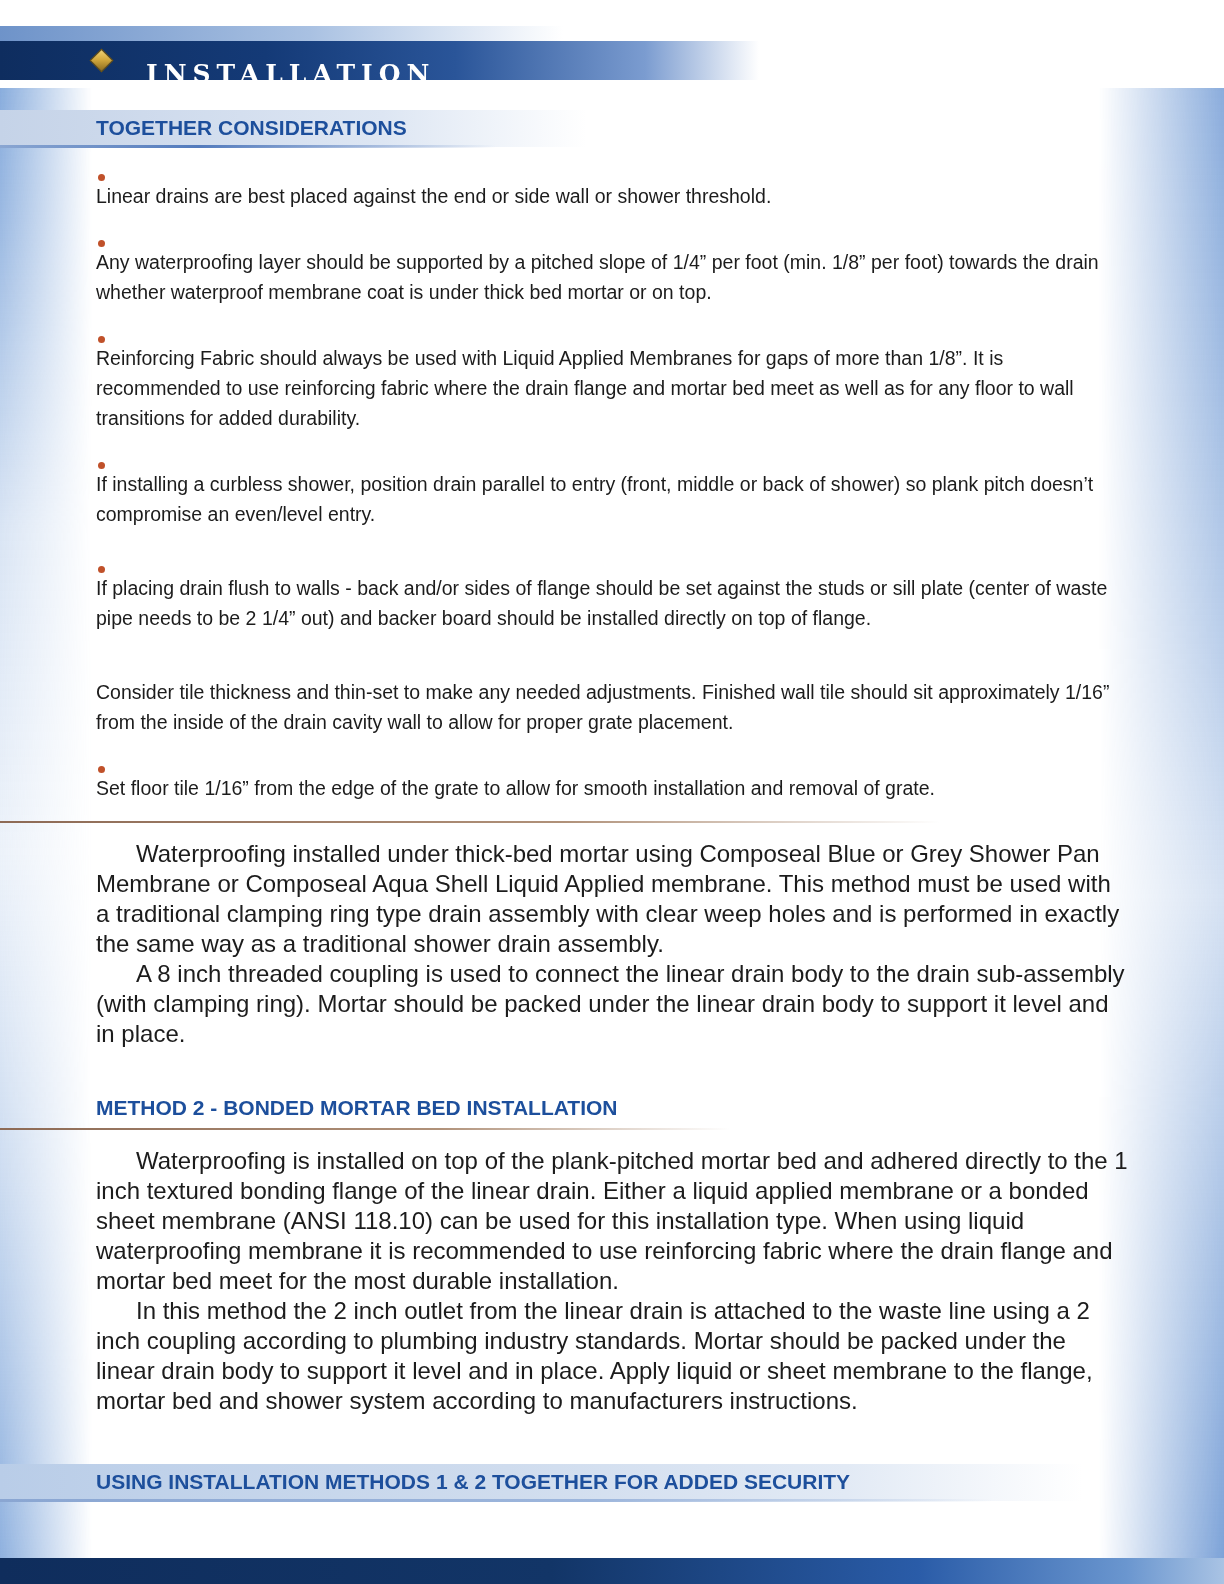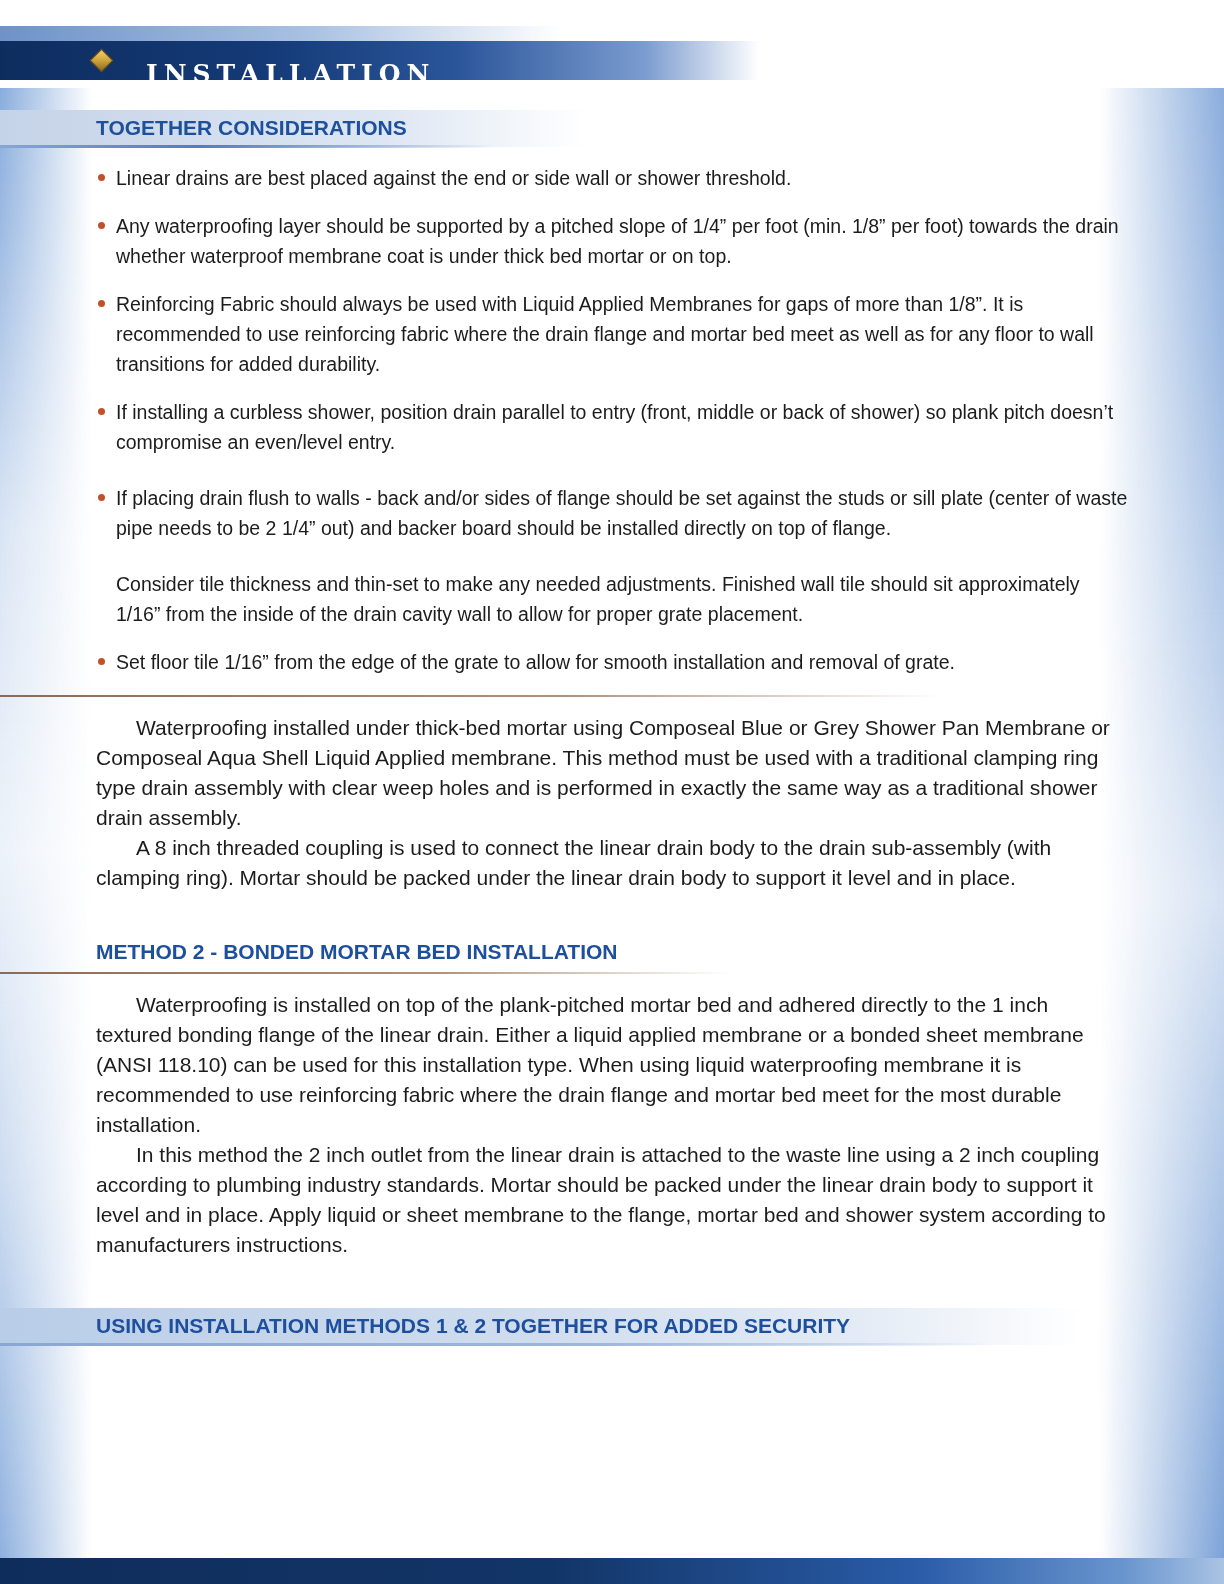--- a/index.html
+++ b/index.html
@@ -82,30 +82,30 @@
   }
   .m-head{margin-top:46px;}
   .rule{
     height:2px;margin-left:-96px;margin-top:6px;
     background:linear-gradient(to right,#8d6a55 0%,#b09179 60%,rgba(255,255,255,0) 100%);
   }
   .rule-m1{width:940px;}
   .rule-m2{width:730px;}
   
   .bullets{list-style:none;margin:16px 0 0 0;padding:0;}
-  .bullet{display:flex;margin-bottom:18px;}
+  .bullet{display:flex;margin-bottom:18px;flex-direction:column;}
   .bullet .dot{
     flex:none;width:7px;height:7px;border-radius:50%;
     background:#c0512a;margin:11px 11px 0 2px;
   }
   .bullet.no-dot .dot{visibility:hidden;}
   .bullet.gap-lg{margin-top:26px;}
   .btxt{font-size:19.5px;line-height:30px;}
   
-  p{margin:0;font-size:21px;line-height:30px;}
+  p{margin:0;font-size:24px;line-height:30px;}
   p.indent{text-indent:40px;}
   .first-p{margin-top:16px;}
   .noindent{margin-top:16px;}
   
   .footer-bar{
     flex:none;height:26px;margin-top:auto;position:relative;z-index:2;
     background:linear-gradient(to right,
       #0f2d5c 0%,#123567 45%,#2a5ca8 75%,#6a96cf 92%,#a9c3e4 100%);
   }
 </style>

